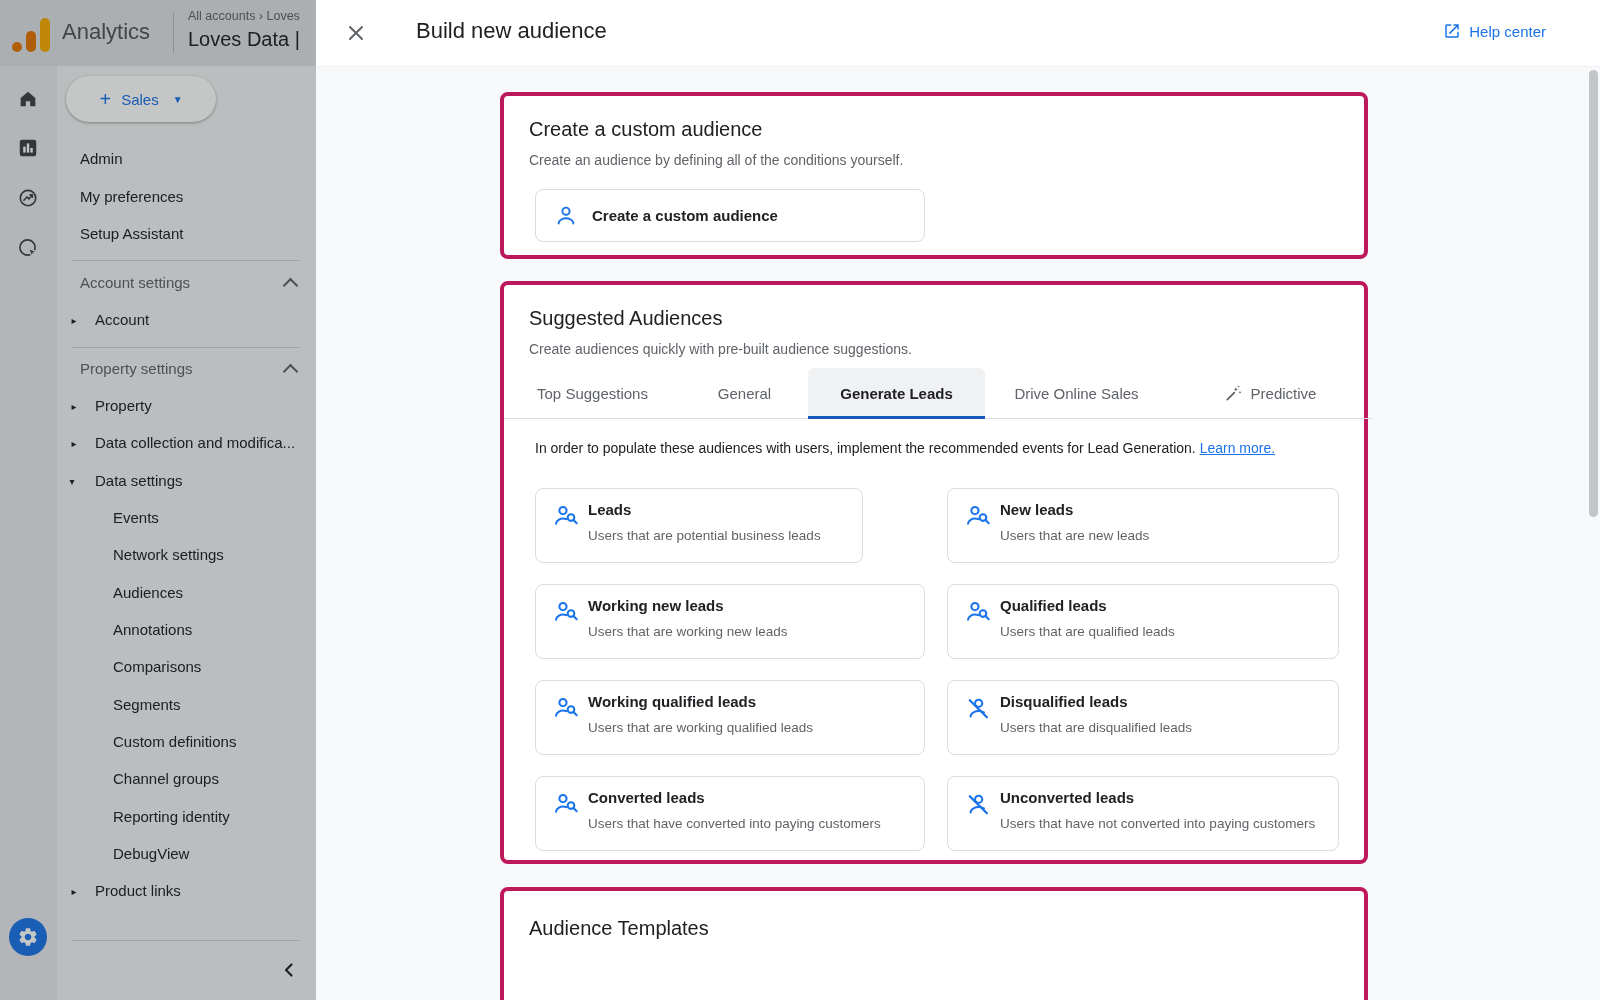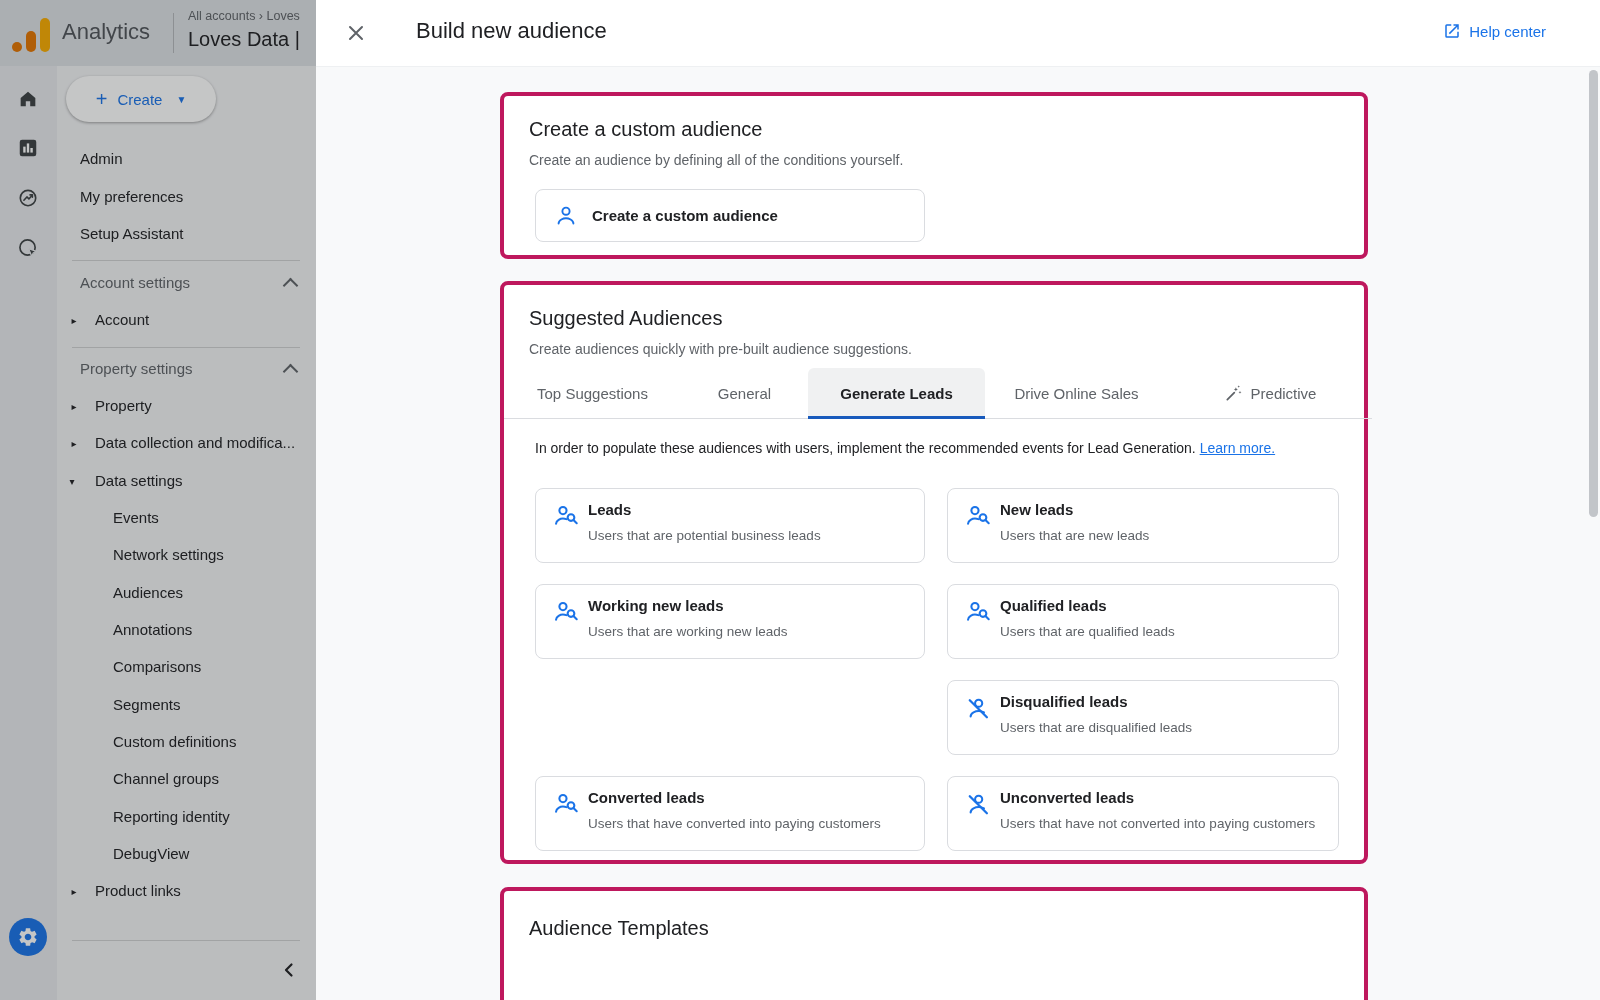--- a/index.html
+++ b/index.html
@@ -166,21 +166,21 @@
     <div class="rail-admin-btn">
       <svg style="width:22px;height:22px;color:#fff">
           <use href="#sym-gear"></use>
         </svg>
     </div>
   </div>
 
   <div class="ga-nav">
     <div class="create-btn">
       <span class="create-plus">+</span>
-      <span>Create</span>
+      <span>Sales</span>
       <span class="create-caret">▼</span>
     </div>
 
     <div class="nav-item" style="top:81px">Admin</div>
     <div class="nav-item" style="top:119px">My preferences</div>
     <div class="nav-item" style="top:156px">Setup Assistant</div>
 
     <div class="nav-div" style="top:194px"></div>
 
     <div class="nav-item nav-sec" style="top:205px">Account settings</div>
@@ -267,21 +267,21 @@
             </svg>
           <span>Predictive</span>
         </div>
       </div>
 
       <div class="notice">
         <span>In order to populate these audiences with users, implement the recommended events for Lead Generation.</span>
         <a>Learn more.</a>
       </div>
 
-      <div class="aud-card" style="left:31px;top:203px;width:390px">
+      <div class="aud-card" style="left:31px;top:203px;width:328px">
         <svg class="ic">
             <use href="#sym-person-search"></use>
           </svg>
         <div class="aud-title">Leads</div>
         <div class="aud-desc">Users that are potential business leads</div>
       </div>
       <div class="aud-card" style="left:443px;top:203px;width:392px">
         <svg class="ic">
             <use href="#sym-person-search"></use>
           </svg>
@@ -297,20 +297,27 @@
         <div class="aud-desc">Users that are working new leads</div>
       </div>
       <div class="aud-card" style="left:443px;top:299px;width:392px">
         <svg class="ic">
             <use href="#sym-person-search"></use>
           </svg>
         <div class="aud-title">Qualified leads</div>
         <div class="aud-desc">Users that are qualified leads</div>
       </div>
 
+      <div class="aud-card" style="left:31px;top:395px;width:390px">
+        <svg class="ic">
+            <use href="#sym-person-search"></use>
+          </svg>
+        <div class="aud-title">Working qualified leads</div>
+        <div class="aud-desc">Users that are working qualified leads</div>
+      </div>
       <div class="aud-card" style="left:443px;top:395px;width:392px">
         <svg class="ic">
             <use href="#sym-person-off"></use>
           </svg>
         <div class="aud-title">Disqualified leads</div>
         <div class="aud-desc">Users that are disqualified leads</div>
       </div>
 
       <div class="aud-card" style="left:443px;top:491px;width:392px">
         <svg class="ic">

